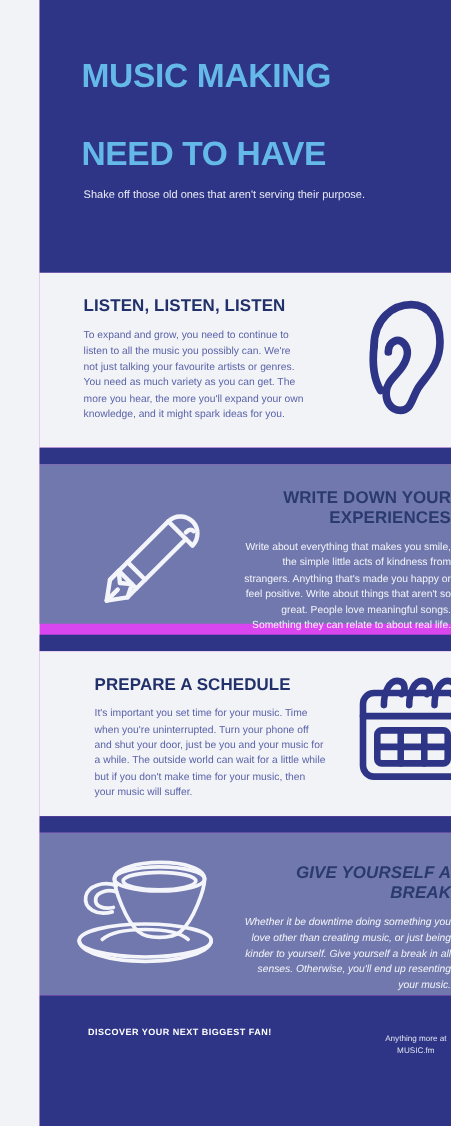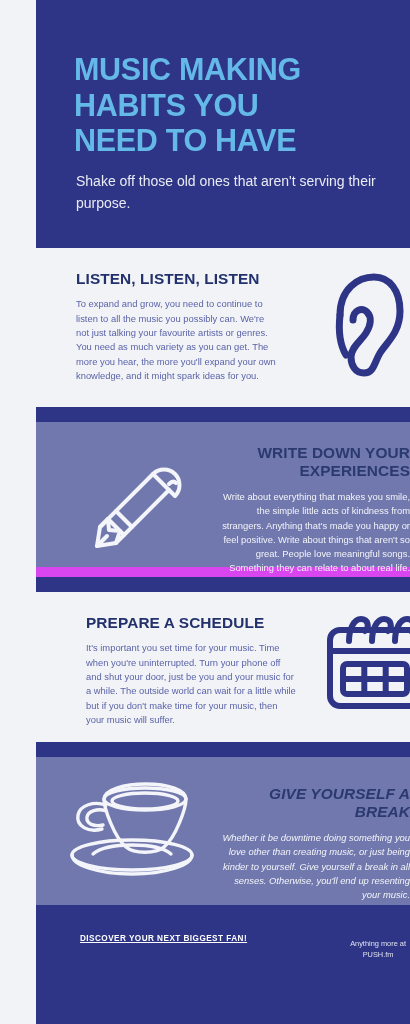--- a/index.html
+++ b/index.html
@@ -22,21 +22,21 @@
     color:#64b9e8;
     font-size:30.5px;
     line-height:1.165;
     font-weight:bold;
     letter-spacing:-0.3px;
     margin:0;
     text-transform:uppercase;
   }
   .header-sub{
     color:#e9ebf3;
-    font-size:14px;
+    font-size:10px;
     line-height:1.62;
     margin:11px 0 0 2px;
     font-weight:400;
     max-width:300px;
   }
 
   
   .bar{position:absolute;left:0;width:410px;background:#2e3586;}
 
   
@@ -89,33 +89,33 @@
 
   
   .footer{
     position:absolute;left:0;top:905px;width:410px;height:119px;
     background:#2e3586;box-sizing:border-box;
     padding:26px 24px 0 44px;
     display:flex;justify-content:space-between;align-items:flex-start;
   }
   .footer-left{color:#ffffff;font-size:8.2px;font-weight:bold;line-height:1.95;letter-spacing:0.45px;text-transform:uppercase;}
   .footer-right{color:#dfe2ef;font-size:7.4px;line-height:1.45;text-align:center;padding-top:8px;padding-right:16px;}
-  .footer-left div{white-space:nowrap;text-decoration:underline;}
+  .footer-left div{white-space:nowrap;}
 
   svg{display:block;}
 </style>
 </head>
 <body>
 
 <div class="infographic">
 
   <div class="header">
     <h1 class="header-title">
       <span>MUSIC MAKING</span><br>
-      <span>HABITS YOU</span><br>
+      <br>
       <span>NEED TO HAVE</span>
     </h1>
     <p class="header-sub">Shake off those old ones that aren't serving their purpose.</p>
   </div>
 
   <div class="section light" id="sec1">
     <div class="sec-inner">
       <div class="textcol dark-text align-left">
         <h2 class="sec-title">LISTEN, LISTEN, LISTEN</h2>
         <p class="sec-body">To expand and grow, you need to continue to listen to all the music you possibly can. We're not just talking your favourite artists or genres. You need as much variety as you can get. The more you hear, the more you'll expand your own knowledge, and it might spark ideas for you.</p>
@@ -200,17 +200,17 @@
       </div>
     </div>
   </div>
 
   <div class="footer">
     <div class="footer-left">
       <div>DISCOVER YOUR NEXT BIGGEST FAN!</div>
     </div>
     <div class="footer-right">
       <div>Anything more at</div>
-      <div>PUSH.fm</div>
+      <div>MUSIC.fm</div>
     </div>
   </div>
 
 </div>
 
 </body></html>

